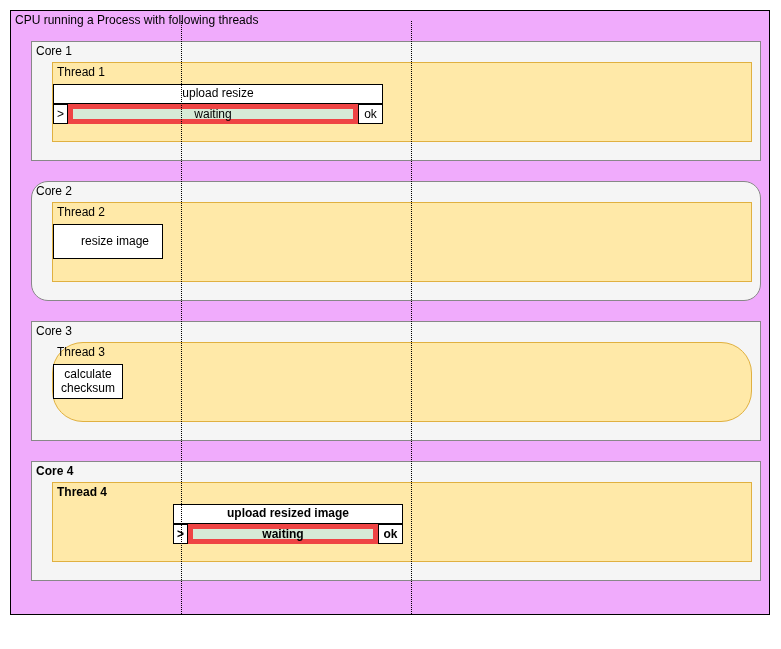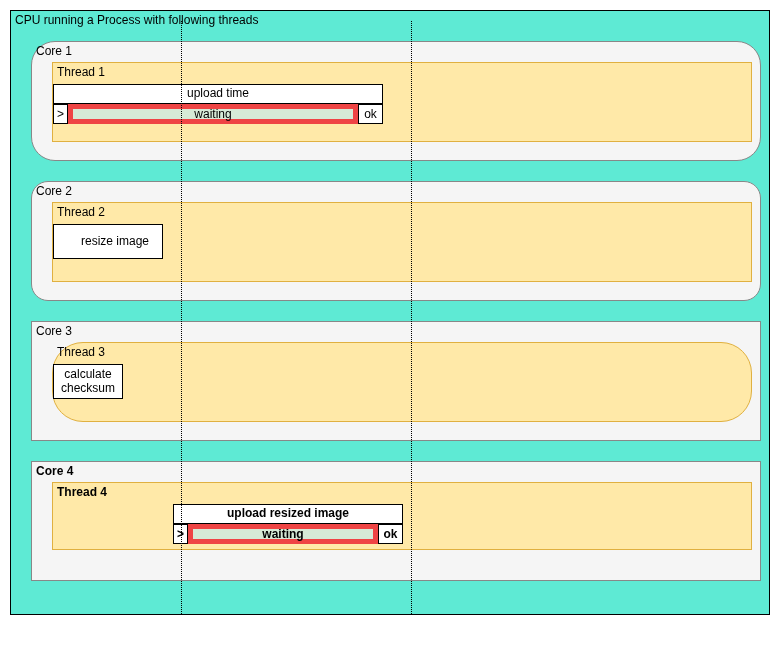--- a/index.html
+++ b/index.html
@@ -8,21 +8,21 @@
     padding: 10px;
     font-family: Arial, Helvetica, sans-serif;
     font-size: 12px;
     background: #fff;
   }
   .outer {
     position: relative;
     border: 1px solid #000;
     width: 760px;
     height: 605px;
-    background: #5eead4;
+    background: #f0abfc;
   }
   .outer-label {
     position: absolute;
     top: 2px;
     left: 4px;
   }
   .core {
     position: absolute;
     border: 1px solid #888;
     background: #f5f5f5;
@@ -97,25 +97,25 @@
     top: 0;
     font-size: 11px;
   }
 </style>
 </head>
 <body>
 
 <div class="outer">
   <div class="outer-label">CPU running a Process with following threads</div>
   <div id="cores-container">
-      <div class="core" style="top: 30px; height: 120px; border-radius: 24px;">
+      <div class="core" style="top: 30px; height: 120px;">
         <div class="core-label">Core 1</div>
         <div class="thread" style="top: 20px; height: 80px;">
           <div class="thread-label">Thread 1</div>
-          <div class="task" style="left: 0px; top: 21px; width: 330px; height: 20px;">upload time</div>
+          <div class="task" style="left: 0px; top: 21px; width: 330px; height: 20px;">upload resize</div>
           <div class="small" style="left: 0px; top: 41px; width: 15px; height: 20px;">&gt;</div>
           <div class="waiting" style="left: 15px; top: 41px; width: 290px; height: 20px;">waiting</div>
           <div class="small" style="left: 305px; top: 41px; width: 25px; height: 20px;">ok</div>
         </div>
       </div>
       <div class="core" style="top: 170px; height: 120px; border-radius: 17px;">
         <div class="core-label">Core 2</div>
         <div class="thread" style="top: 20px; height: 80px;">
           <div class="thread-label">Thread 2</div>
           <div class="task" style="left: 0px; top: 21px; width: 110px; height: 35px; padding-left: 16px;">resize image</div>
@@ -123,21 +123,21 @@
       </div>
       <div class="core" style="top: 310px; height: 120px; padding-left: 39px;">
         <div class="core-label">Core 3</div>
         <div class="thread" style="top: 20px; height: 80px; border-radius: 31px;">
           <div class="thread-label">Thread 3</div>
           <div class="task" style="left: 0px; top: 21px; width: 70px; height: 35px; white-space: normal;">calculate checksum</div>
         </div>
       </div>
       <div class="core" style="top: 450px; height: 120px; font-weight: bold;">
         <div class="core-label">Core 4</div>
-        <div class="thread" style="top: 20px; height: 68px;">
+        <div class="thread" style="top: 20px; height: 80px;">
           <div class="thread-label">Thread 4</div>
           <div class="task" style="left: 120px; top: 21px; width: 230px; height: 20px;">upload resized image</div>
           <div class="small" style="left: 120px; top: 41px; width: 15px; height: 20px;">&gt;</div>
           <div class="waiting" style="left: 135px; top: 41px; width: 190px; height: 20px;">waiting</div>
           <div class="small" style="left: 325px; top: 41px; width: 25px; height: 20px;">ok</div>
         </div>
       </div>
     </div>
   <div id="vlines-container">
       <div class="vline" style="left: 170px;"></div>

